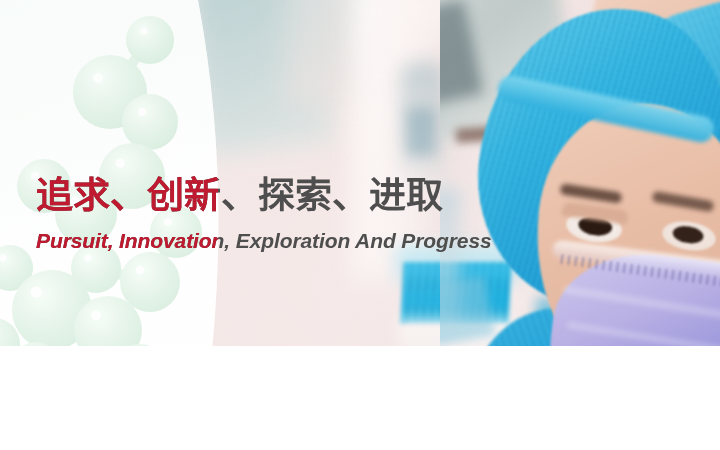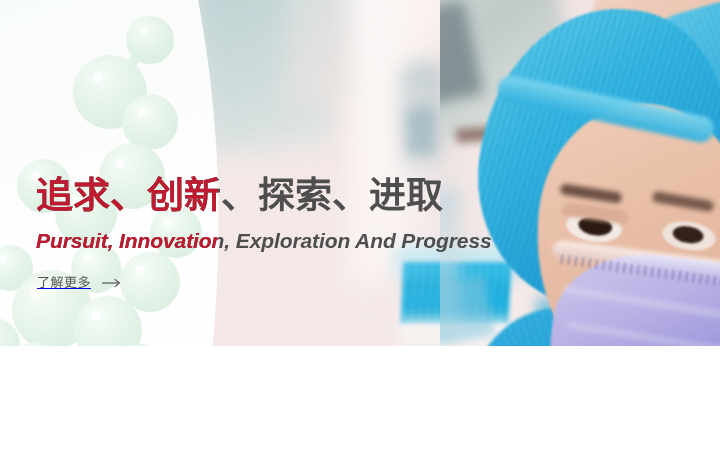--- a/index.html
+++ b/index.html
@@ -595,25 +595,16 @@
     <div class="copy-layer c-gray">
       <h1 class="headline">追求、创新、探索、进取</h1>
       <p class="subhead">Pursuit, Innovation, Exploration And Progress</p>
     </div>
 
     <div class="copy-layer c-red copy-red">
       <h1 class="headline">追求、创新、探索、进取</h1>
       <p class="subhead">Pursuit, Innovation, Exploration And Progress</p>
     </div>
 
-    <a class="more" href="#">
-      <span class="more-label">了解更多</span>
-      <span class="more-arrow">
-        <svg width="20" height="10" viewBox="0 0 20 10" aria-hidden="true">
-          <path d="M0 5 H17" stroke="#555352" stroke-width="1.2" fill="none"></path>
-          <path d="M13 1.4 L17.4 5 L13 8.6" stroke="#555352" stroke-width="1.2" fill="none" stroke-linecap="round" stroke-linejoin="round"></path>
-        </svg>
-      </span>
-    </a>
 
   </div>
 
 </div>
 
 </body></html>

